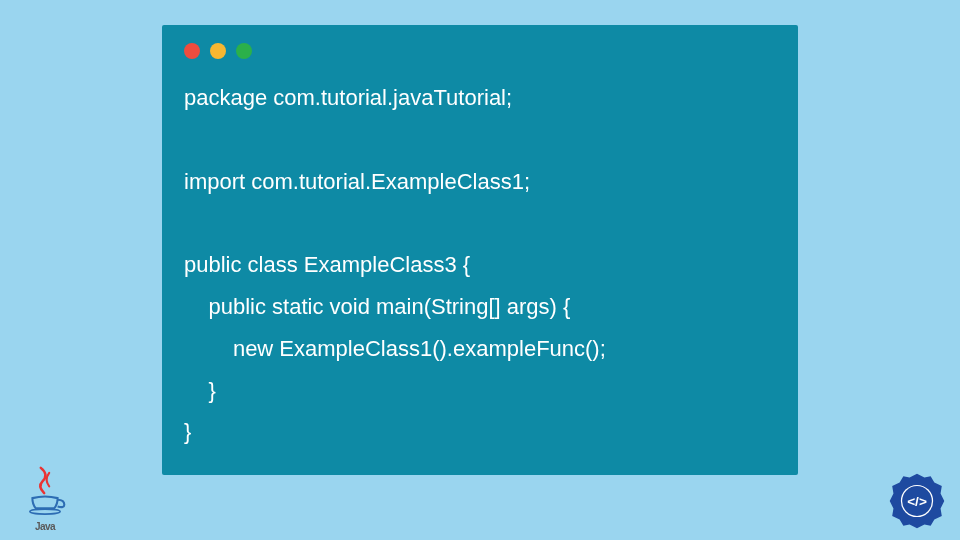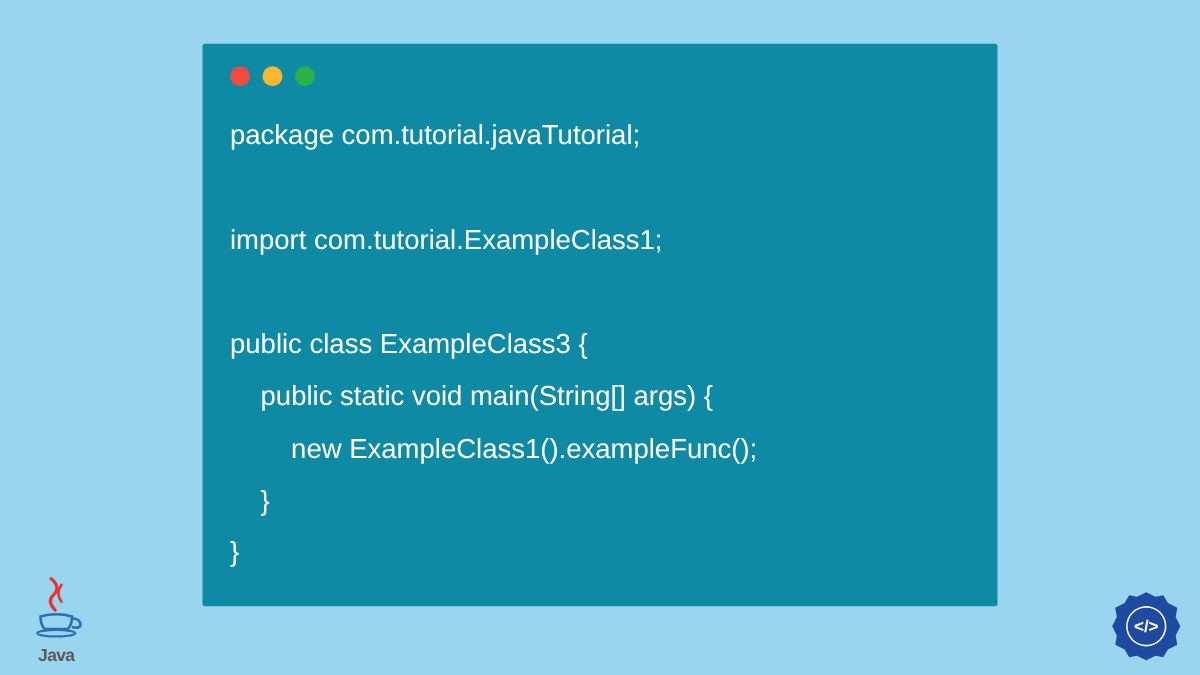--- a/index.html
+++ b/index.html
@@ -7,21 +7,21 @@
     width: 960px;
     height: 540px;
     background: #9ad5ef;
     position: relative;
     font-family: Arial, Helvetica, sans-serif;
     overflow: hidden;
   }
   .code-window {
     position: absolute;
     left: 162px;
-    top: 35px;
+    top: 25px;
     width: 636px;
     height: 450px;
     background: #0e8aa5;
     border-radius: 2px;
     padding: 18px 22px;
   }
   .window-dots {
     display: flex;
     gap: 10px;
     margin-bottom: 18px;
@@ -47,21 +47,21 @@
     bottom: 8px;
     display: flex;
     flex-direction: column;
     align-items: center;
   }
   .java-cup {
     width: 42px;
     height: 55px;
   }
   .java-label {
-    font-size: 14px;
+    font-size: 10px;
     color: #5a5a5a;
     font-weight: bold;
     letter-spacing: -0.5px;
   }
   .brand-right {
     position: absolute;
     right: 12px;
     bottom: 8px;
     display: flex;
     align-items: center;

